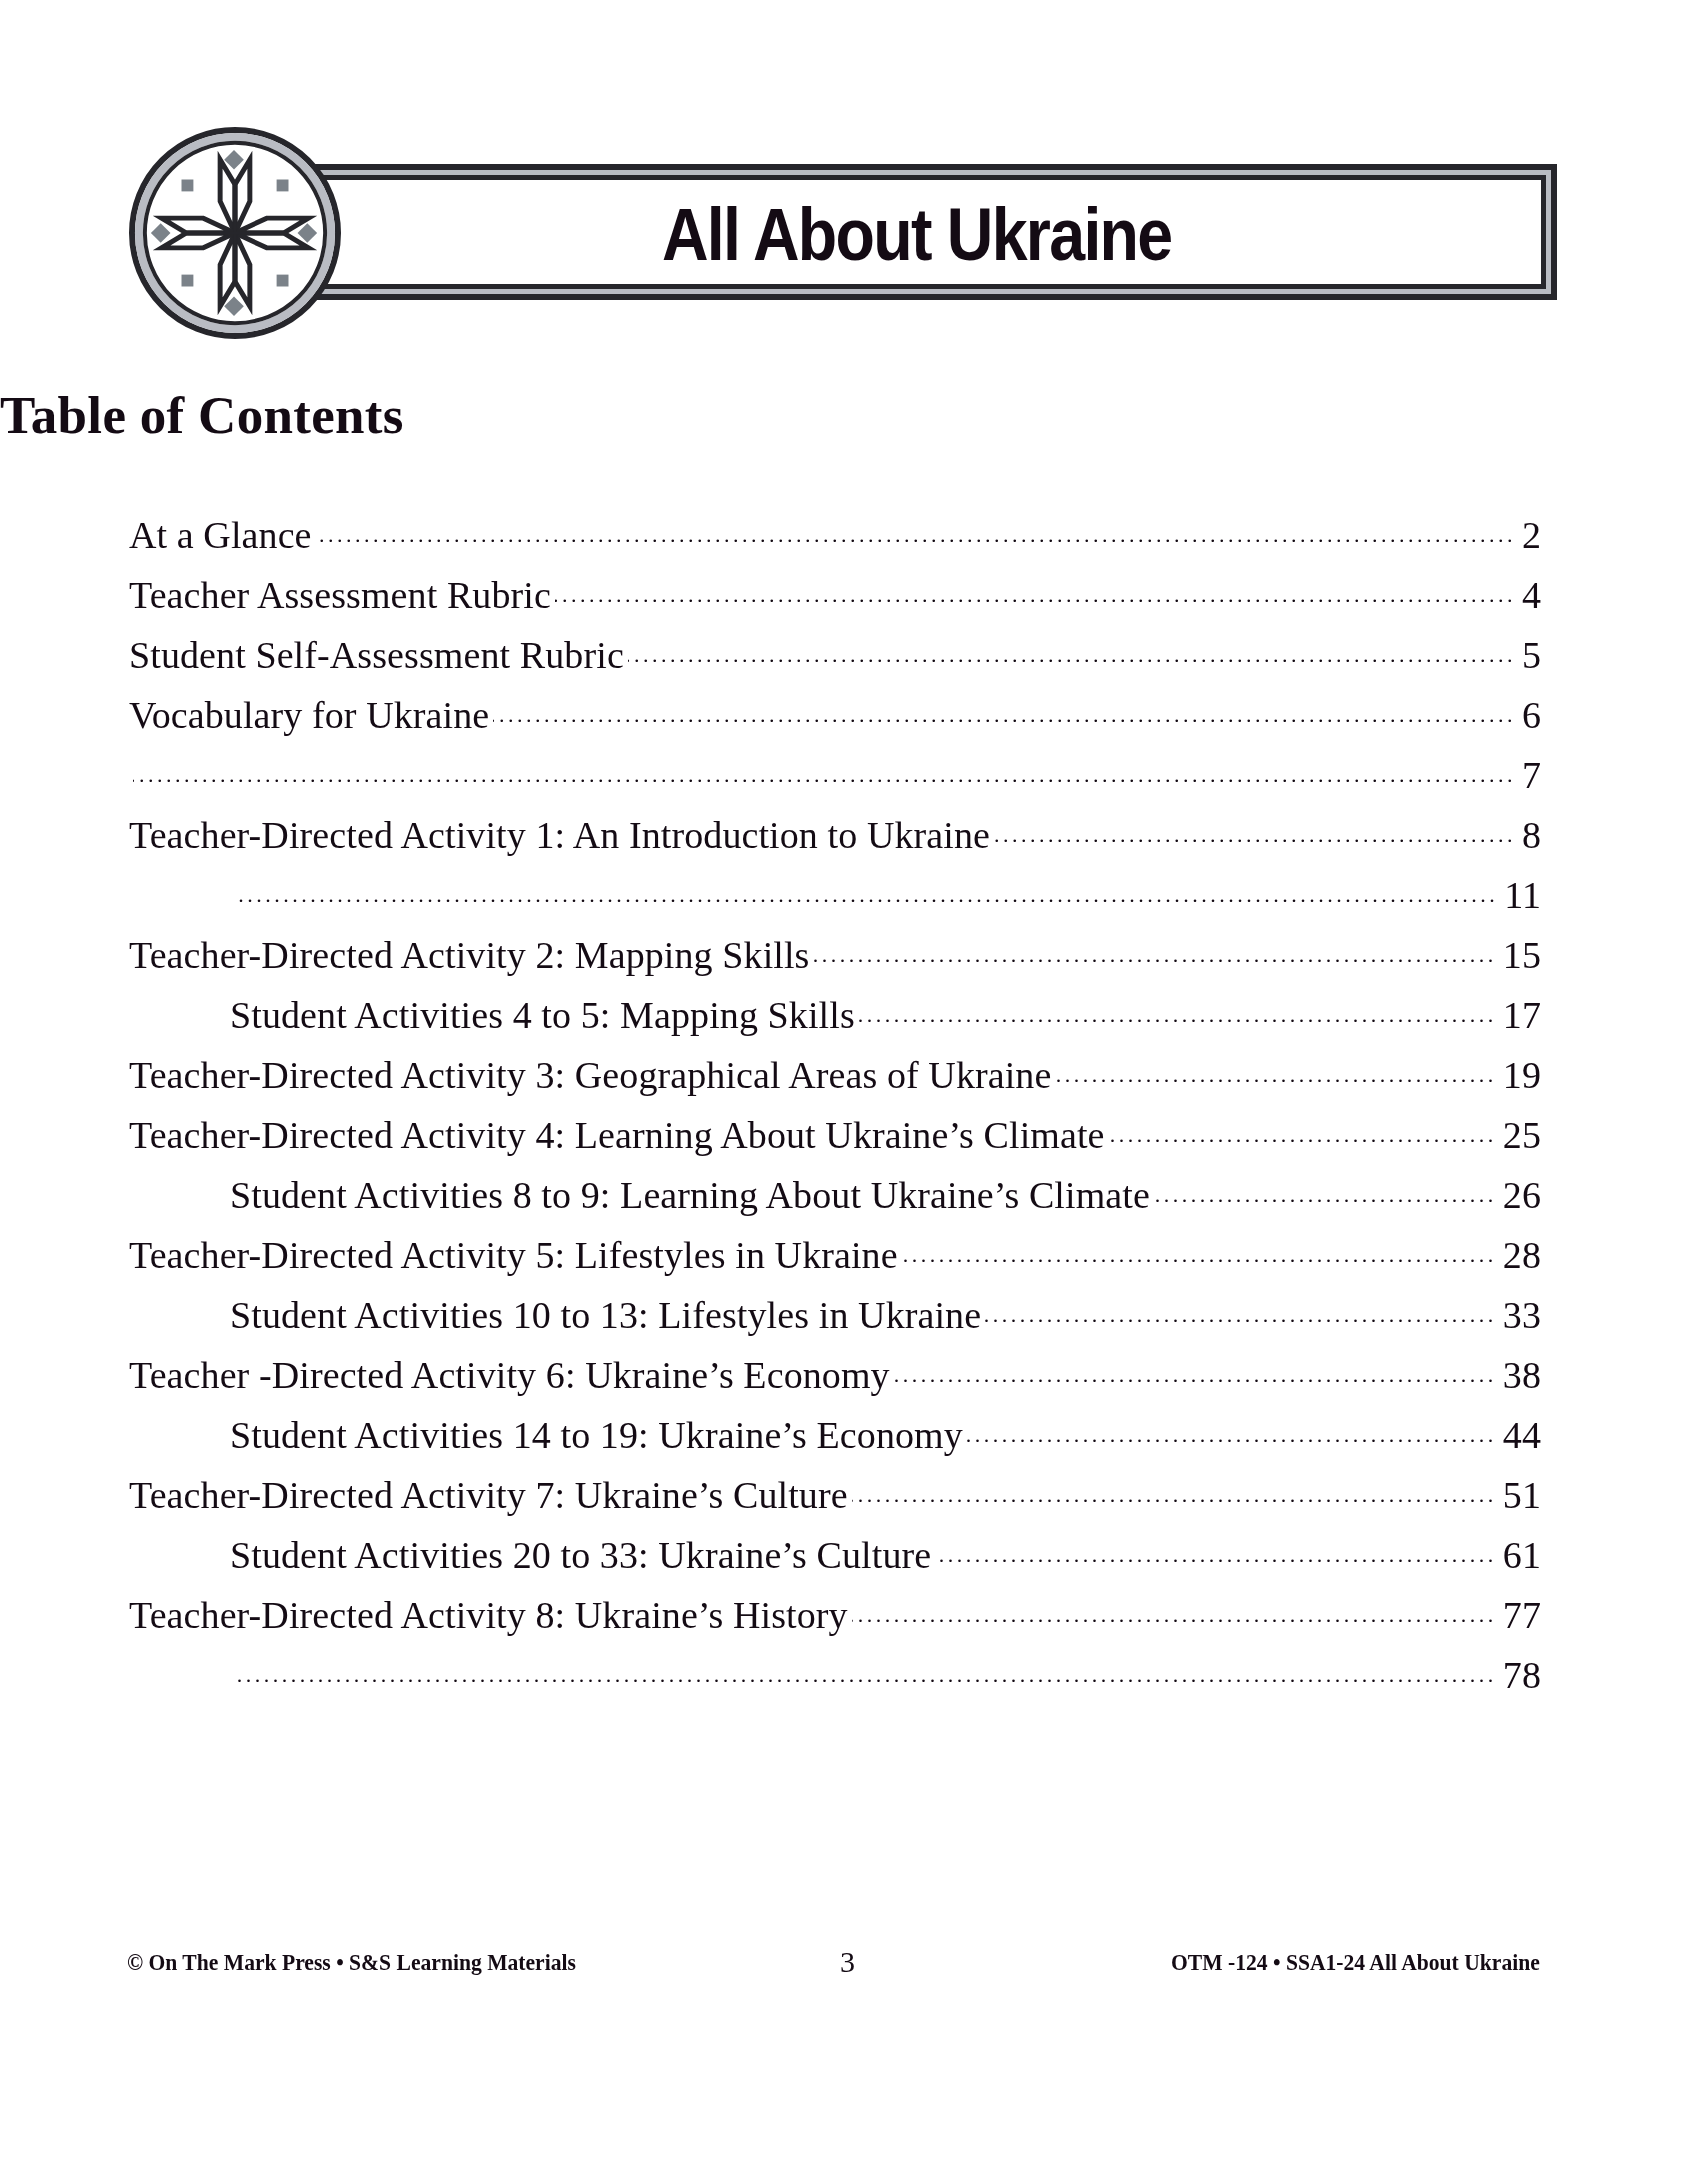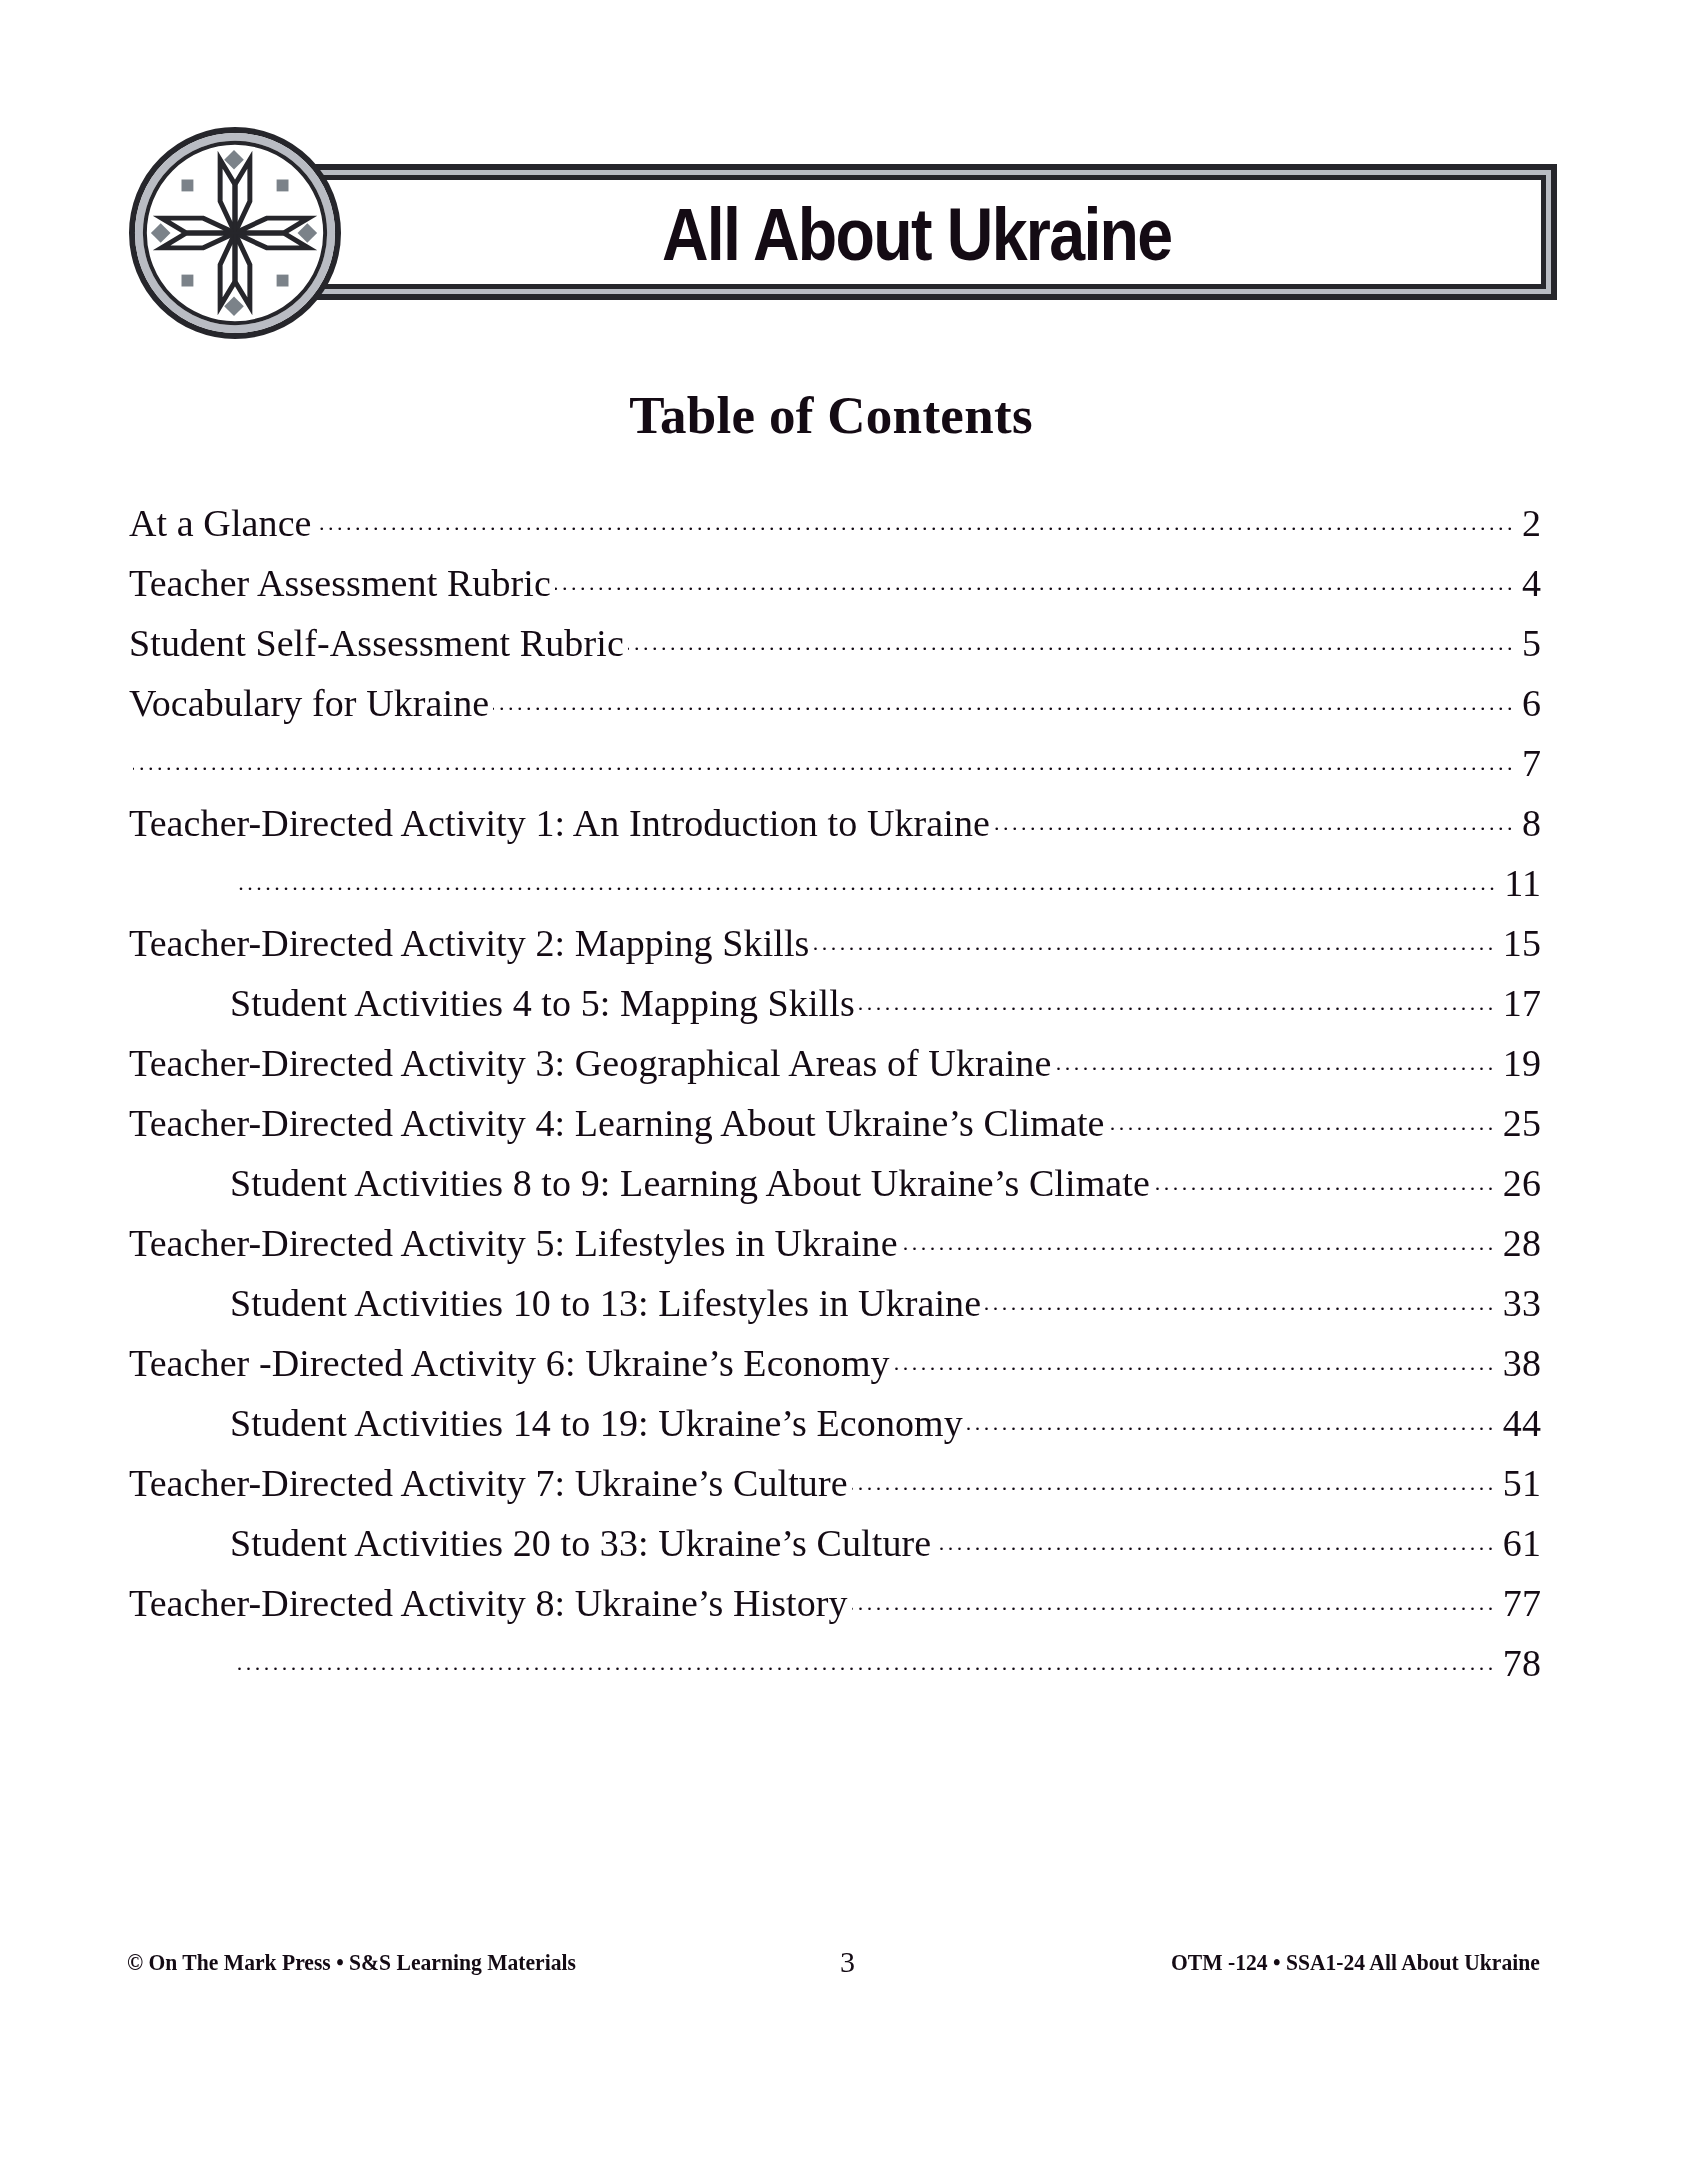--- a/index.html
+++ b/index.html
@@ -68,39 +68,39 @@
     top: 0;
     width: 212px;
     height: 212px;
   }
   
   .toc-heading {
     position: absolute;
     left: 0;
     width: 1662px;
     top: 386px;
-    text-align: center;
+    text-align: left;
     font-weight: bold;
     font-size: 53px;
     line-height: 59px;
     letter-spacing: 0.3px;
   }
   
   .toc-list {
     position: absolute;
     left: 129px;
     top: 499px;
     width: 1412px;
     margin: 0;
     padding: 0;
     list-style: none;
   }
   .toc-entry {
     display: flex;
-    align-items: flex-start;
+    align-items: flex-end;
     height: 60px;
     line-height: 48px;
     font-size: 38px;
     white-space: nowrap;
     overflow: hidden;
     letter-spacing: 0.1px;
   }
   .toc-entry.indent {
     padding-left: 101px;
   }

